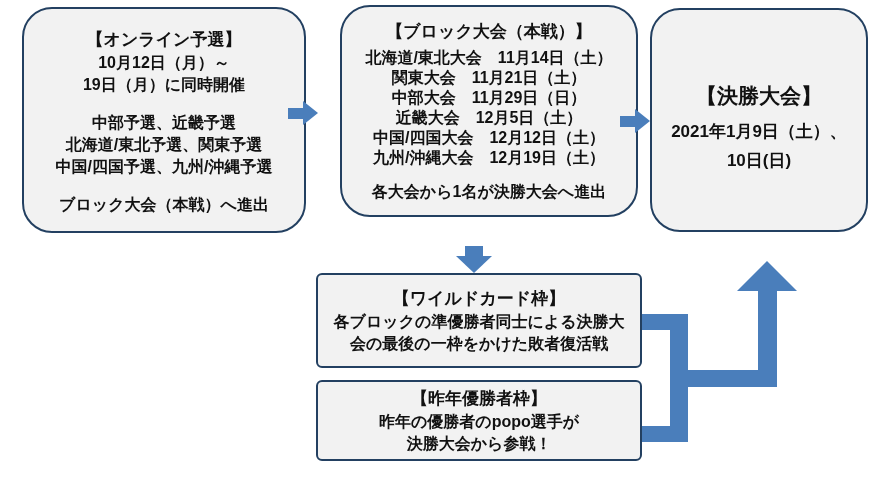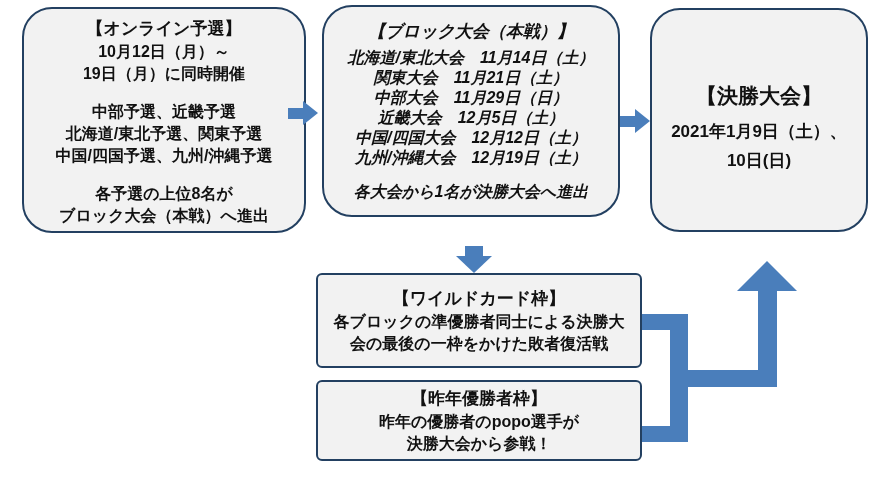--- a/index.html
+++ b/index.html
@@ -27,26 +27,25 @@
 <div class="box rounded-lg" style="left:22px; top:7px; width:284px; height:226px; padding-top:4px;">
   <div class="title">【オンライン予選】</div>
   <div>
       <div class="line">10月12日（月）～</div>
       <div class="line">19日（月）に同時開催</div>
       <div class="line blank"></div>
       <div class="line">中部予選、近畿予選</div>
       <div class="line">北海道/東北予選、関東予選</div>
       <div class="line">中国/四国予選、九州/沖縄予選</div>
       <div class="line blank"></div>
-      <div class="line">各予選の上位8名が</div>
       <div class="line">ブロック大会（本戦）へ進出</div>
     </div>
 </div>
 
-<div class="box rounded-lg lines-sm" style="left:322px; top:5px; width:298px; height:212px;font-style:italic;">
+<div class="box rounded-lg lines-sm" style="left:340px; top:5px; width:298px; height:212px;">
   <div class="title" style="margin-bottom:4px;">【ブロック大会（本戦）】</div>
   <div>
       <div class="line">北海道/東北大会　11月14日（土）</div>
       <div class="line">関東大会　11月21日（土）</div>
       <div class="line">中部大会　11月29日（日）</div>
       <div class="line">近畿大会　12月5日（土）</div>
       <div class="line">中国/四国大会　12月12日（土）</div>
       <div class="line">九州/沖縄大会　12月19日（土）</div>
       <div class="line blank"></div>
       <div class="line">各大会から1名が決勝大会へ進出</div>

